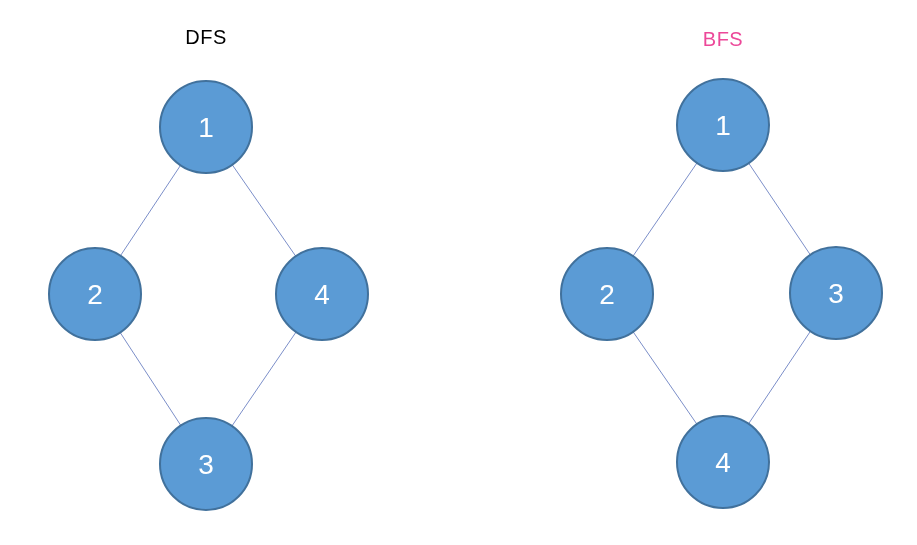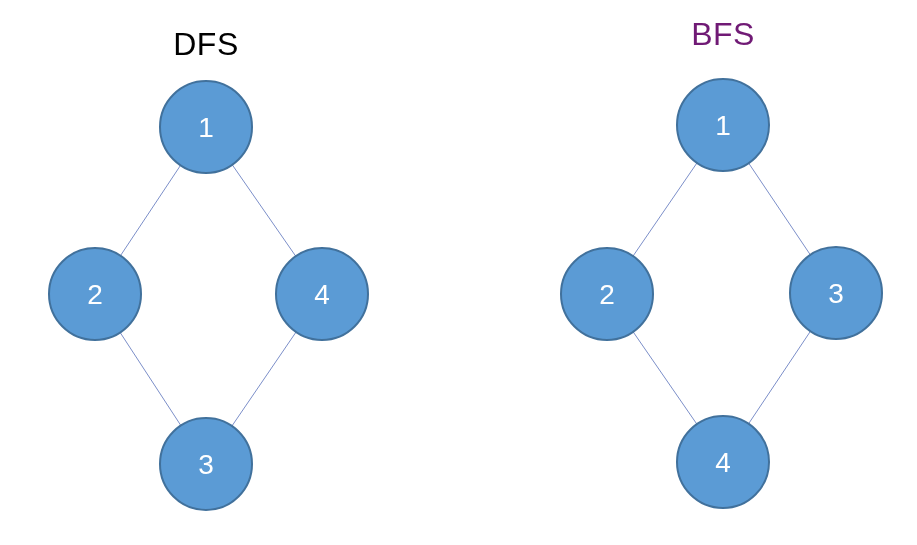--- a/index.html
+++ b/index.html
@@ -19,21 +19,21 @@
     position: absolute;
     left: 0;
     top: 0;
     width: 917px;
     height: 545px;
   }
   .graph-title {
     position: absolute;
     transform: translateX(-50%);
     color: #000000;
-    font-size: 32px;
+    font-size: 20px;
     font-weight: 400;
     letter-spacing: 0.5px;
     white-space: nowrap;
   }
   .edge-line {
     stroke-width: 1;
     fill: none;
   }
   .node-circle {
     stroke-width: 2;
@@ -85,14 +85,14 @@
       <g>
         <circle cx="836" cy="293" r="46" fill="#5b9bd5" stroke="#41719c" class="node-circle"></circle>
         <text x="836" y="293" dy="0.36em" fill="#ffffff" class="node-label">3</text>
       </g>
       <g>
         <circle cx="723" cy="462" r="46" fill="#5b9bd5" stroke="#41719c" class="node-circle"></circle>
         <text x="723" y="462" dy="0.36em" fill="#ffffff" class="node-label">4</text>
       </g>
     </svg>
   <div class="graph-title" style="left: 206px; top: 26px; color: rgb(0, 0, 0);">DFS</div>
-  <div class="graph-title" style="left: 723px; top: 16px; color: #701a75;">BFS</div>
+  <div class="graph-title" style="left: 723px; top: 28px; color: #ec4899;">BFS</div>
 </div>
 
 </body></html>

